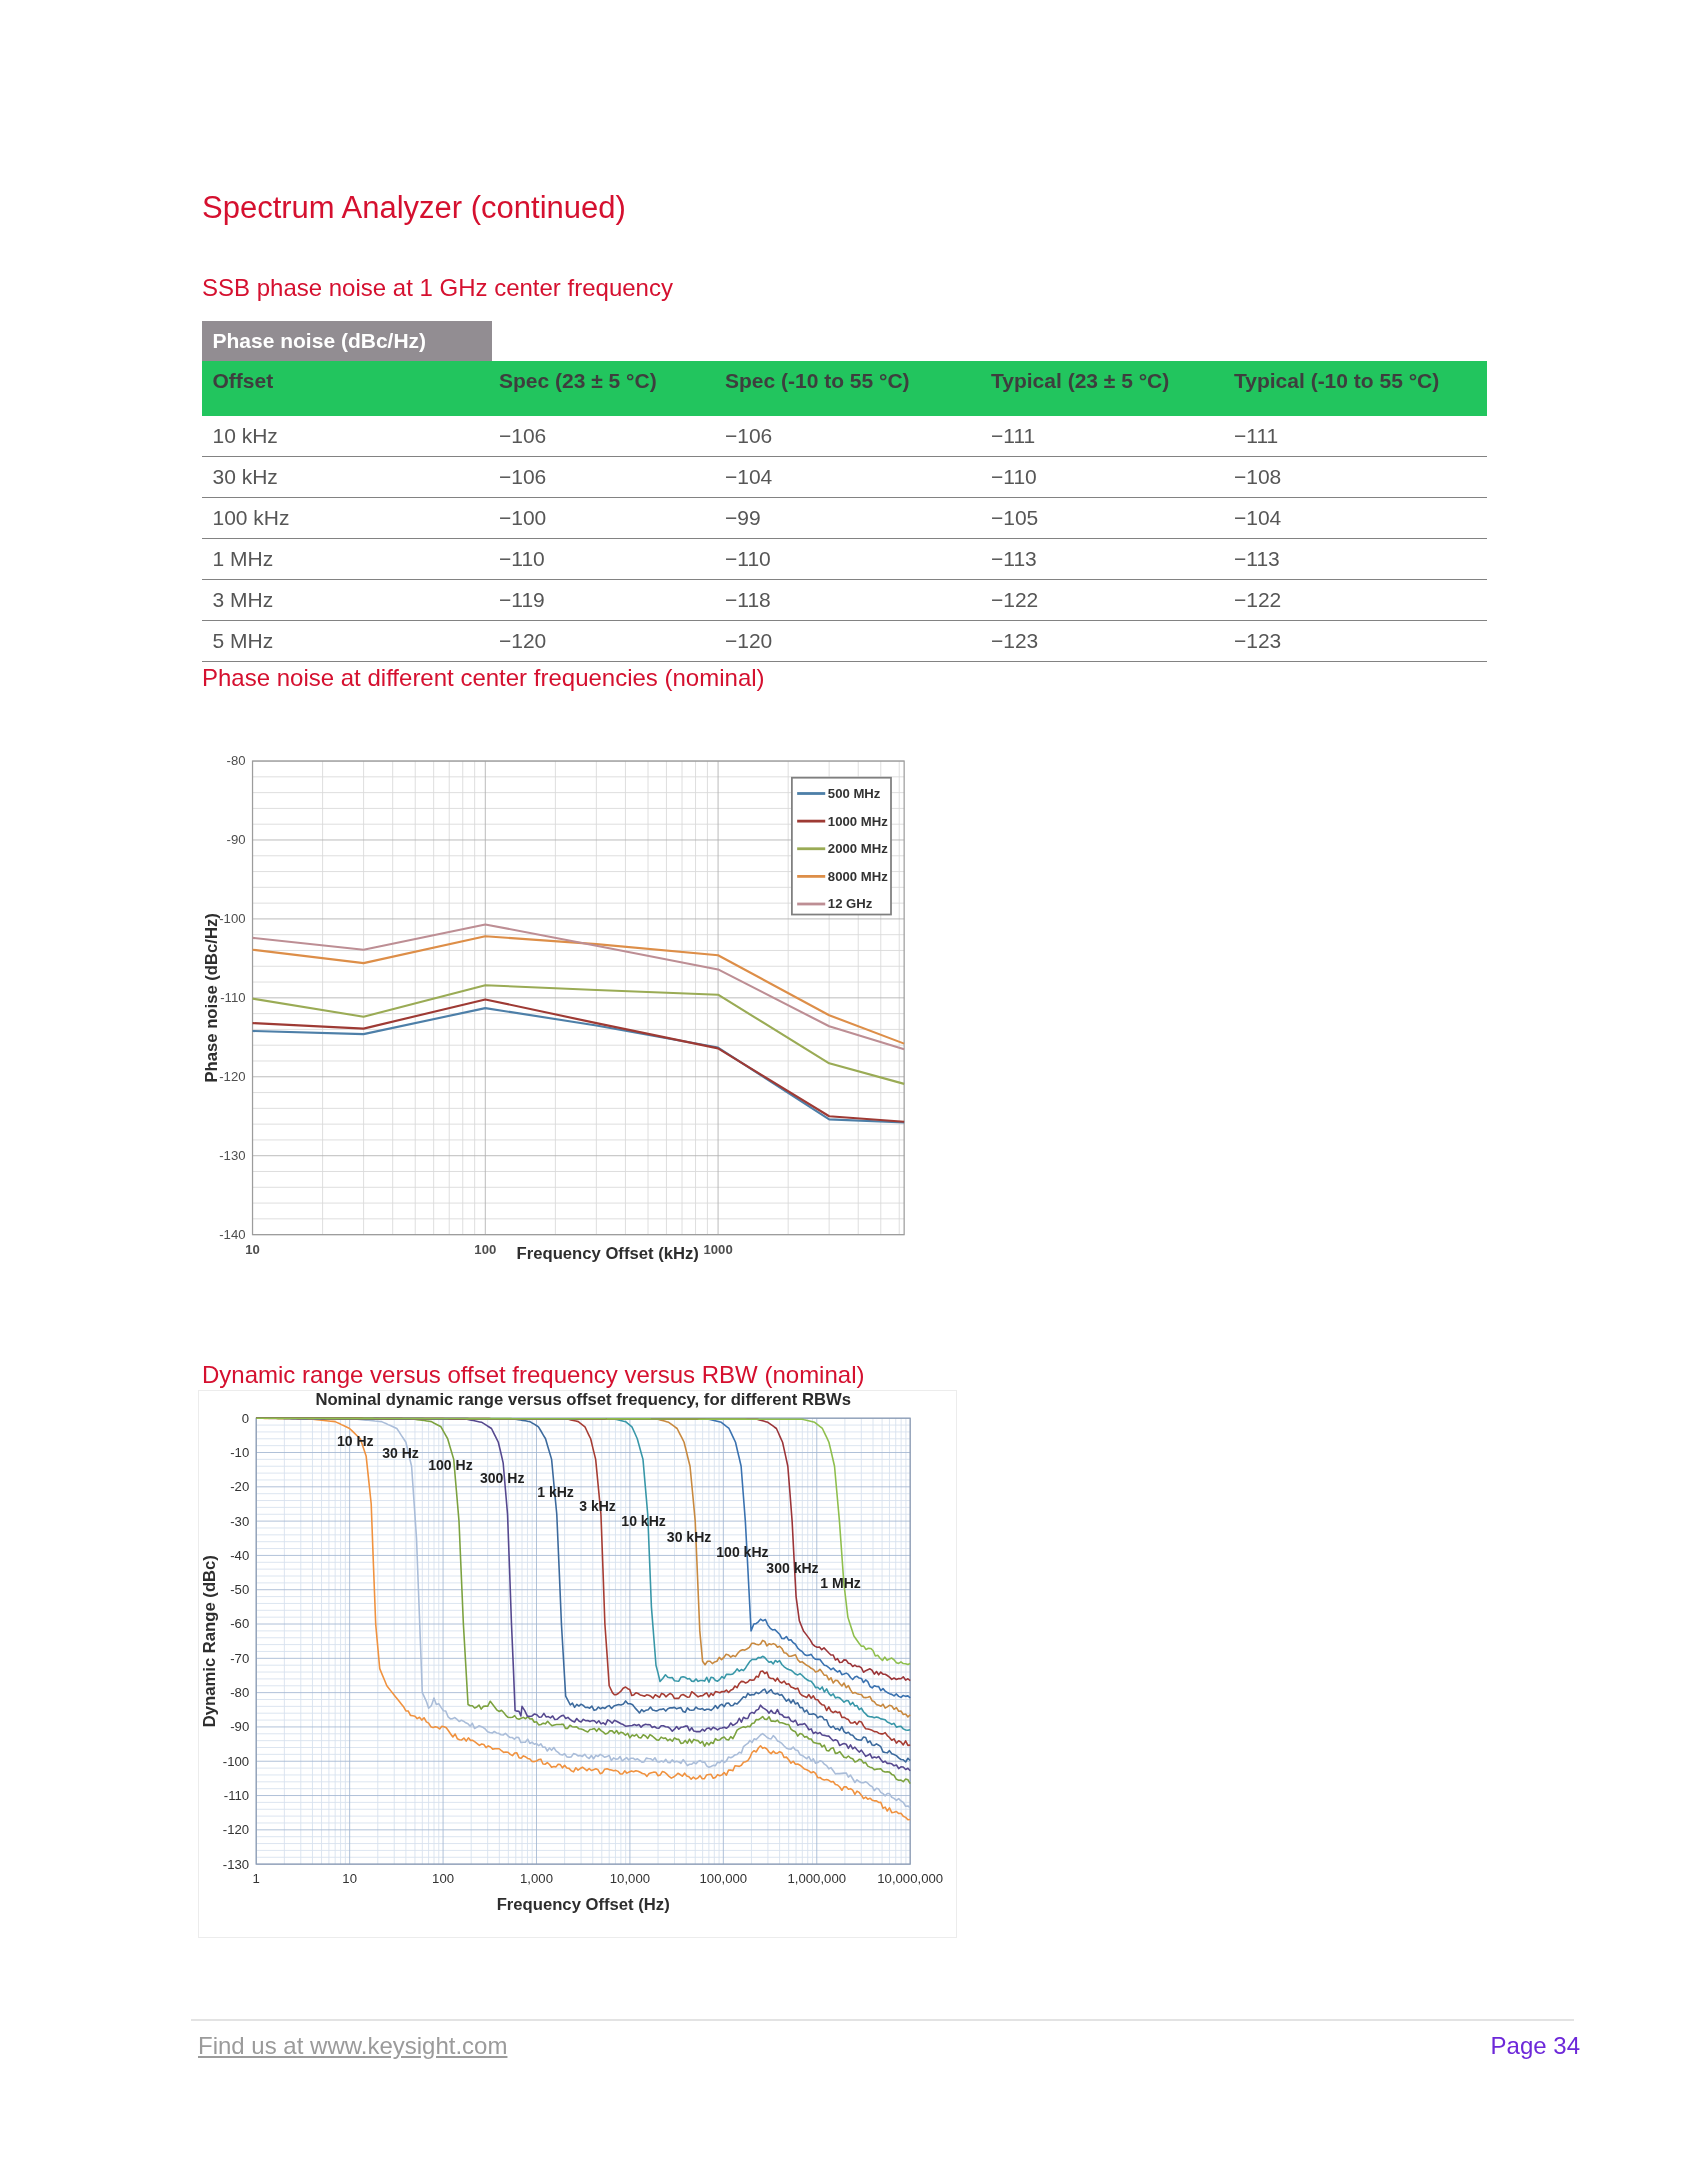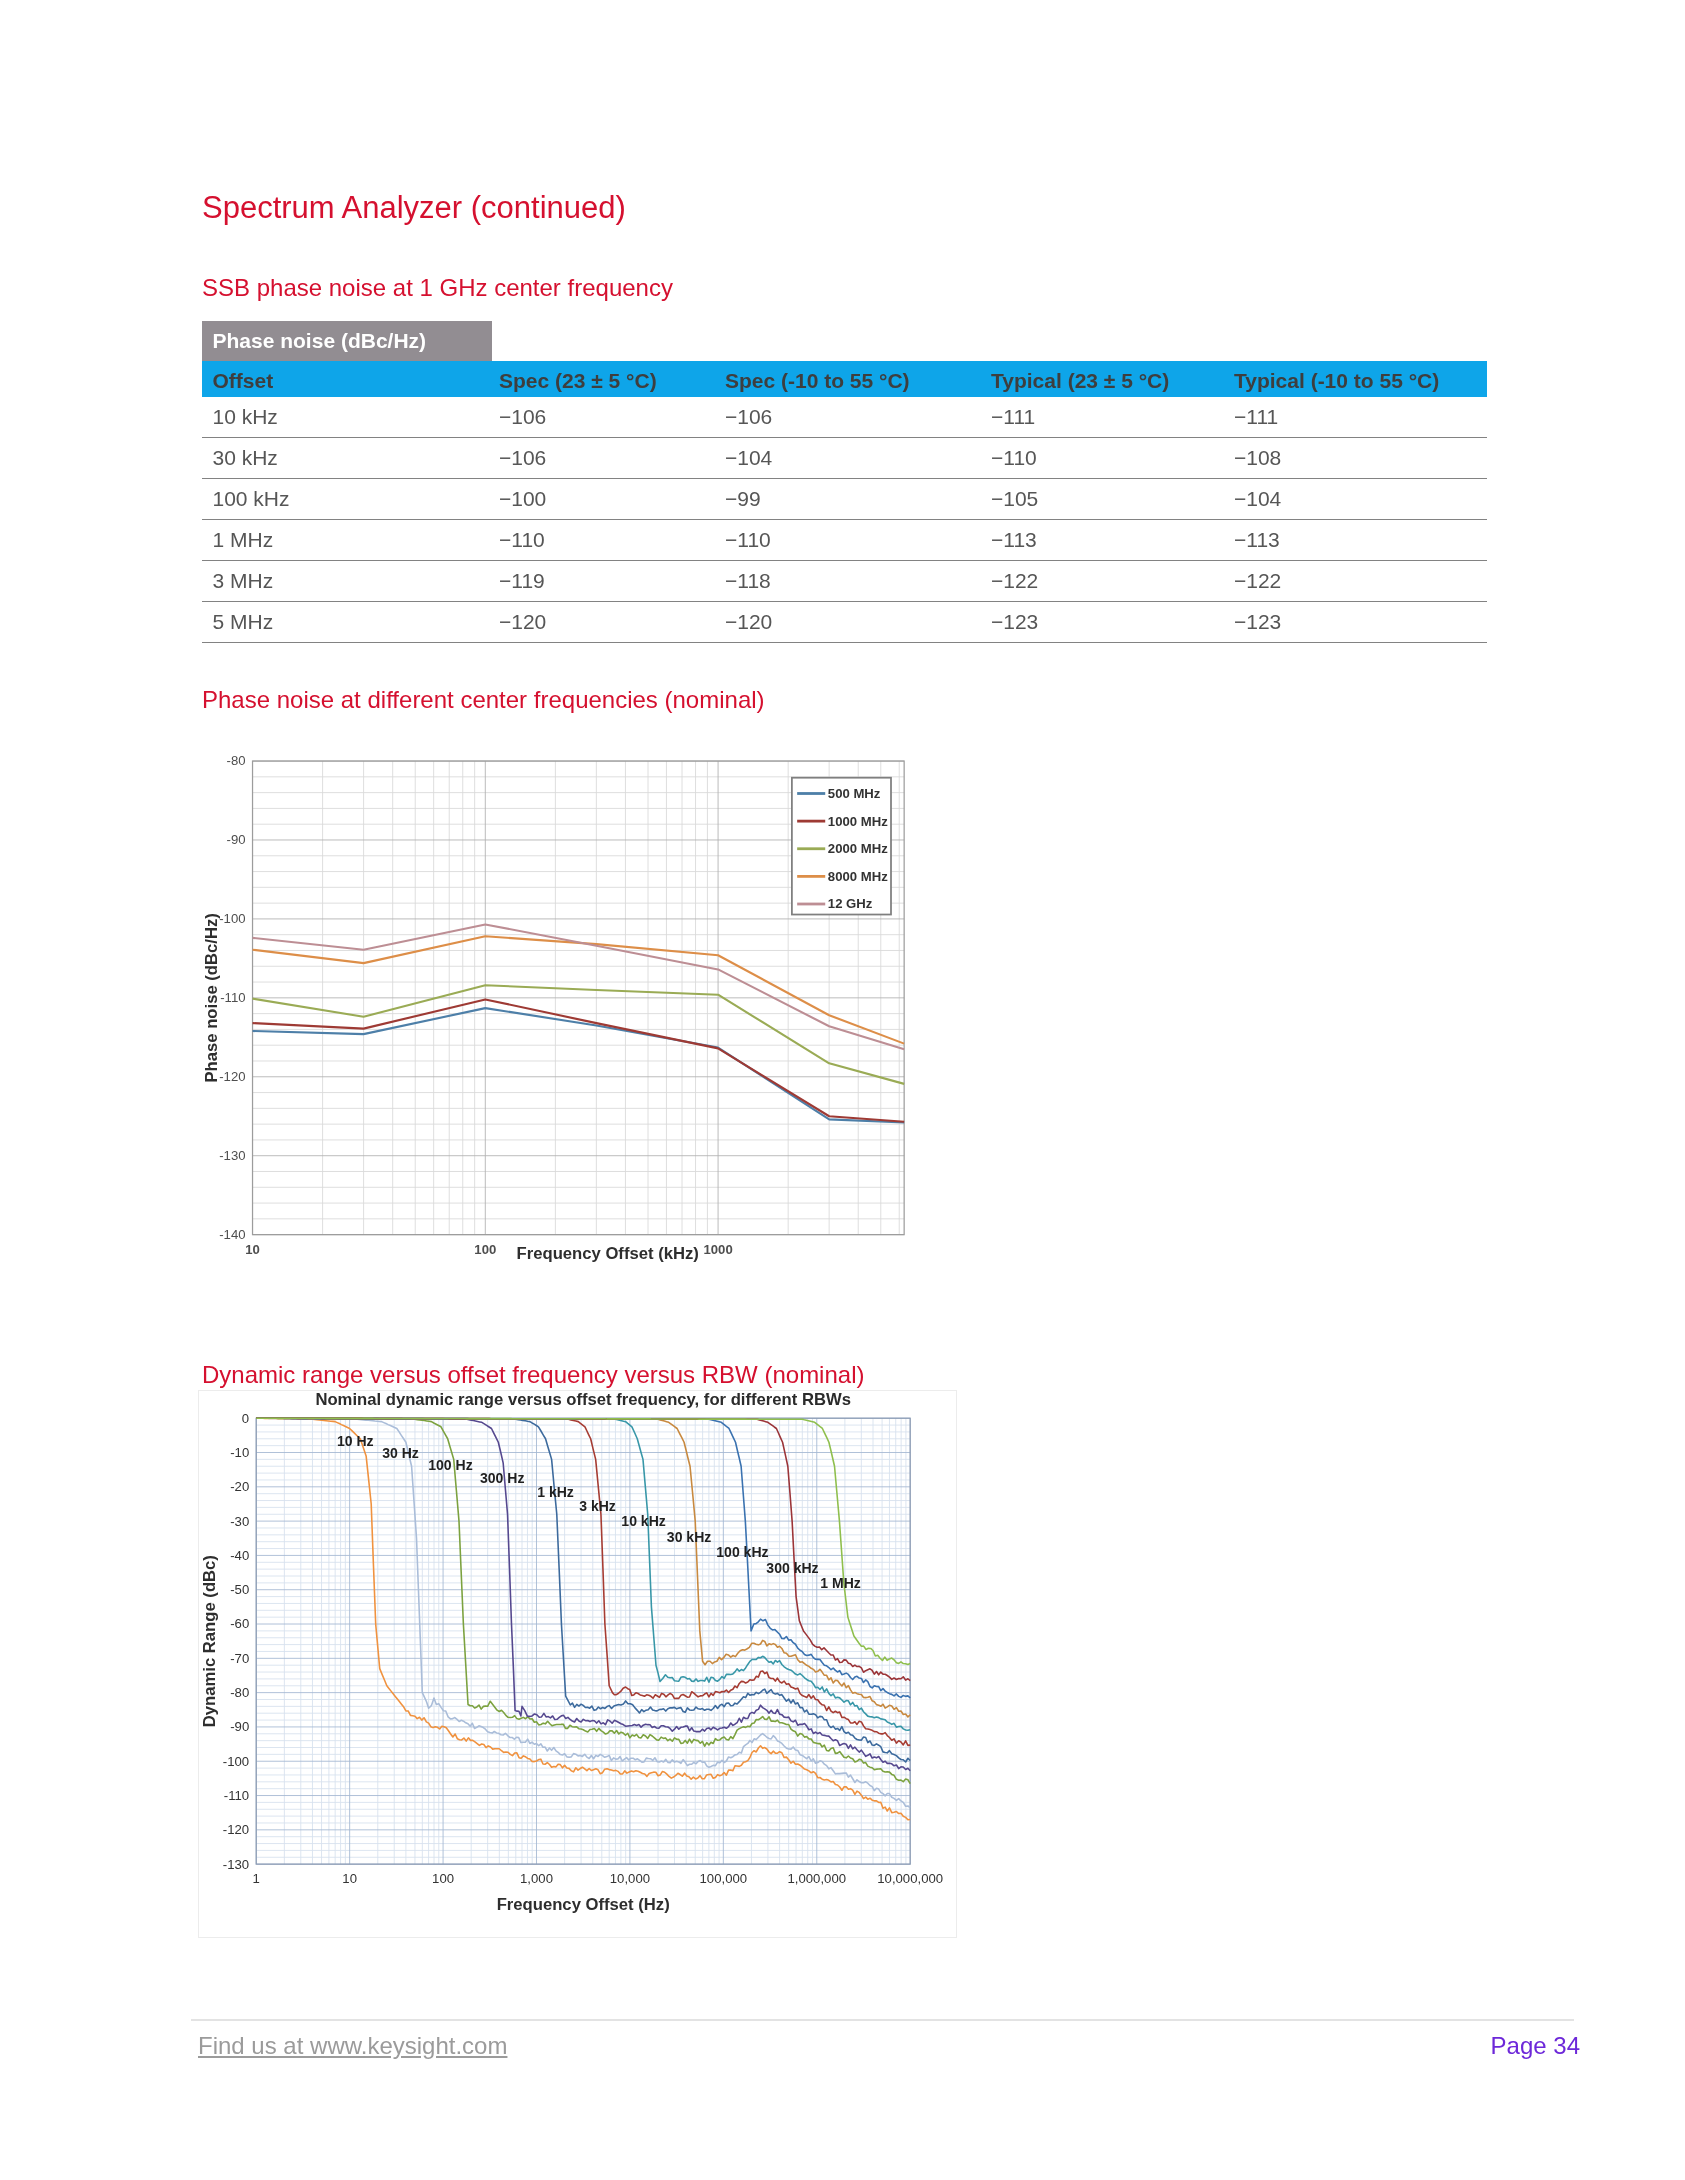--- a/index.html
+++ b/index.html
@@ -4,31 +4,31 @@
 <style>
   :root{ --red:#d5102f; }
   html,body{margin:0;padding:0;}
   body{
     width:1685px;height:2180px;position:relative;background:#ffffff;
     font-family:"Liberation Sans", sans-serif; overflow:hidden;
   }
   .h1{position:absolute;left:202px;top:190px;font-size:31px;color:var(--red);font-weight:400;}
   .h2{position:absolute;left:202px;font-size:24px;color:var(--red);font-weight:400;}
   #h2-table{top:274px;}
-  #h2-chart1{top:686px;text-align:center;}
+  #h2-chart1{top:664px;text-align:center;}
   #h2-chart2{top:1361px;}
 
   
   .spec-table{position:absolute;left:202px;top:321px;width:1285px;font-size:21px;color:#565656;}
   .gh-row{display:grid;grid-template-columns:290px 7px 988px;}
   .gh{background:#928d92;color:#ffffff;font-weight:bold;height:40px;line-height:40px;
       padding-left:10.5px;box-sizing:border-box;white-space:nowrap;overflow:hidden;}
   .gh-gap{background:#ffffff;}
-  .ch-row{display:grid;grid-template-columns:297px 226px 266px 243px 254px;background:#0ea5e9;
-      height:36px;line-height:40px;font-weight:bold;color:#3e3e3e;}
+  .ch-row{display:grid;grid-template-columns:297px 226px 266px 243px 254px;background:#22c55e;
+      height:55px;line-height:40px;font-weight:bold;color:#3e3e3e;}
   .ch-row>div{box-sizing:border-box;white-space:nowrap;}
   .ch-row>div:first-child{padding-left:10.5px;}
   .trow{display:grid;grid-template-columns:297px 226px 266px 243px 254px;height:40px;line-height:39px;
       border-bottom:1.8px solid #828282;}
   .trow>div{box-sizing:border-box;}
   .trow>div:first-child{padding-left:10.5px;}
 
   
   #chart1{position:absolute;left:202px;top:740px;}
   #chart2{position:absolute;left:198px;top:1390px;border:0.9px solid #ececec;}

